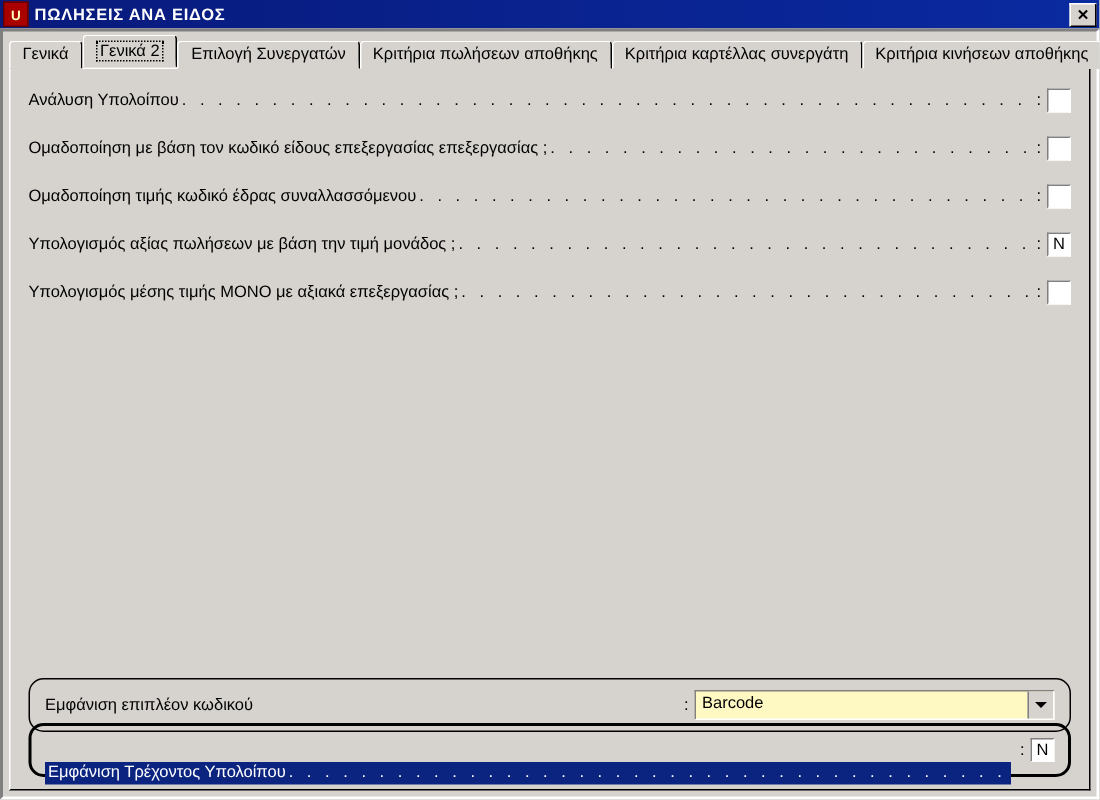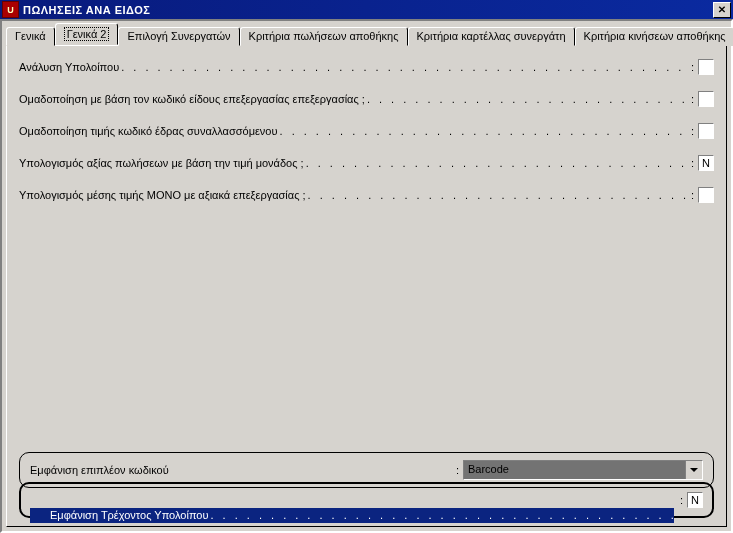--- a/index.html
+++ b/index.html
@@ -145,31 +145,31 @@
   .pill .plabel{white-space:nowrap;}
   .selstrip{
     flex:1;
     background:var(--highlight);
     color:#fff;
     height:15px;
     display:flex;align-items:center;
     overflow:hidden;
     white-space:nowrap;
     letter-spacing:3px;
-    padding-left:20px;
+    padding-left:2px;
     margin-right:4px;
     position:relative;
     margin-top:30px;
   }
   .selstrip span:first-child{letter-spacing:normal;padding-right:2px;}
   .combo-wrap{
     display:flex;width:240px;height:20px;
     border:1px solid;
     border-color:var(--border-dark) var(--border-light) var(--border-light) var(--border-dark);
-    background:#737373;box-sizing:border-box;
+    background:#fef9c3;box-sizing:border-box;
   }
   .combo-wrap .val{flex:1;padding:2px 4px;}
   .combo-wrap .btn{
     width:16px;background:var(--face);
     border-left:1px solid var(--border-dark);
     display:flex;align-items:center;justify-content:center;
   }
   .arrow-down{
     width:0;height:0;border-left:4px solid transparent;border-right:4px solid transparent;border-top:4px solid #000;
   }

